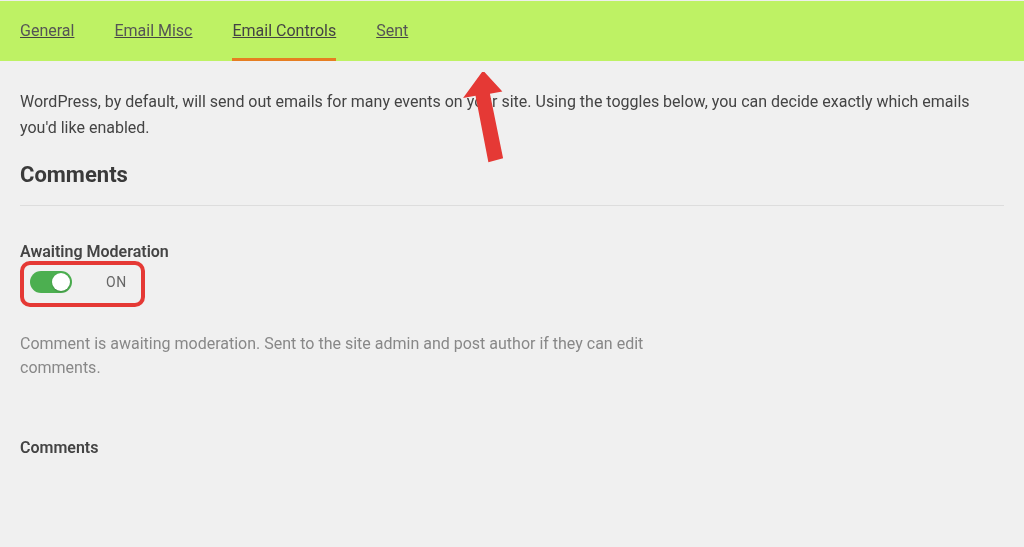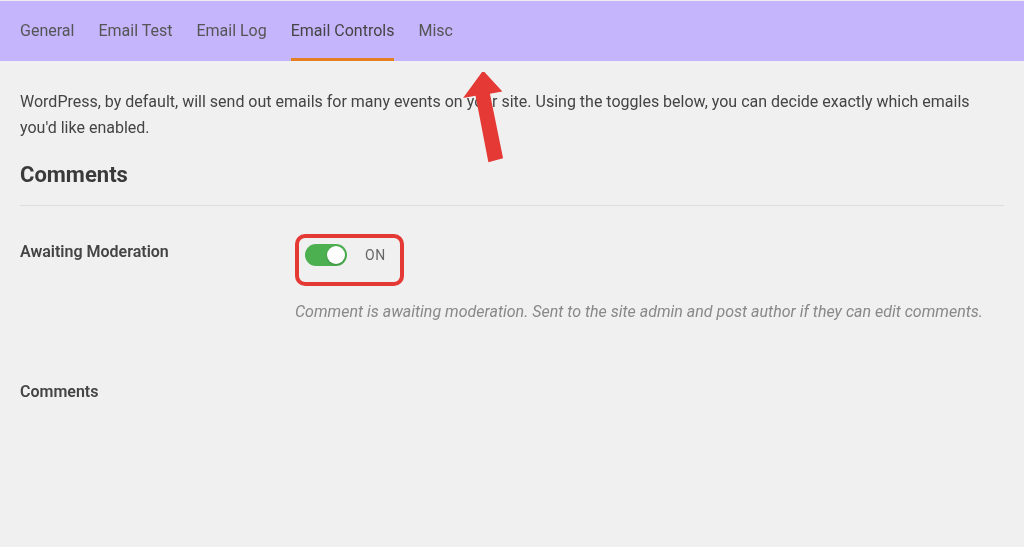--- a/index.html
+++ b/index.html
@@ -6,24 +6,25 @@
     body {
       font-family: -apple-system, BlinkMacSystemFont, "Segoe UI", Roboto, sans-serif;
       background: #fff;
       color: #444;
       width: 1024px;
       height: 547px;
       overflow: hidden;
     }
     .tabs {
       display: flex;
-      gap: 24px;
+      gap: 40px;
       padding: 20px 20px 0 20px;
-      background: #c4b5fd;
+      background: #bef264;
       border-top: 1px solid #eee;
+      text-decoration: underline;
     }
     .tab {
       padding-bottom: 18px;
       font-size: 16px;
       color: #555;
       cursor: pointer;
       border-bottom: 3px solid transparent;
     }
     .tab.active {
       border-bottom: 3px solid #e67e22;
@@ -49,38 +50,39 @@
     }
     .divider {
       border: none;
       border-top: 1px solid #ddd;
       margin: 18px 0 28px 0;
     }
     .setting-row {
       display: flex;
       align-items: flex-start;
       margin-bottom: 50px;
+      flex-direction: column;
     }
     .setting-label {
       width: 275px;
       font-size: 16px;
       font-weight: 600;
       color: #444;
       padding-top: 8px;
     }
     .setting-control {
       flex: 1;
     }
     .toggle-wrap {
       display: inline-flex;
       align-items: center;
       border: 4px solid #e53935;
       border-radius: 10px;
-      padding: 6px 14px 16px 6px;
-      gap: 18px;
+      padding: 6px 14px 10px 6px;
+      gap: 34px;
       text-align: center;
     }
     .toggle {
       width: 42px;
       height: 22px;
       border-radius: 11px;
       position: relative;
       cursor: pointer;
     }
     .toggle-on { background: #4CAF50; }
@@ -95,43 +97,41 @@
       box-shadow: 0 1px 2px rgba(0,0,0,0.2);
     }
     .toggle-on .toggle-knob { right: 2px; }
     .toggle-off .toggle-knob { left: 2px; }
     .toggle-text {
       font-size: 14px;
       color: #666;
       letter-spacing: 0.5px;
     }
     .setting-desc {
-      margin-top: 14px;
+      margin-top: 25px;
       font-size: 16px;
-      font-style: italic;
       color: #888;
       line-height: 1.5;
       max-width: 700px;
     }
     .arrow-annotation {
       position: absolute;
       left: 460px;
       top: 72px;
       pointer-events: none;
     }
   </style>
 </head>
 <body>
 
 <div class="tabs">
   <div class="tab">General</div>
-  <div class="tab">Email Test</div>
-  <div class="tab">Email Log</div>
+  <div class="tab">Email Misc</div>
   <div class="tab active">Email Controls</div>
-  <div class="tab">Misc</div>
+  <div class="tab">Sent</div>
 </div>
 
 <div class="content">
   <p class="intro">WordPress, by default, will send out emails for many events on your site. Using the toggles below, you can decide exactly which emails you'd like enabled.</p>
   <h2 class="section-title">Comments</h2>
   <hr class="divider">
 
   <div class="setting-row">
     <div class="setting-label">Awaiting Moderation</div>
     <div class="setting-control">

